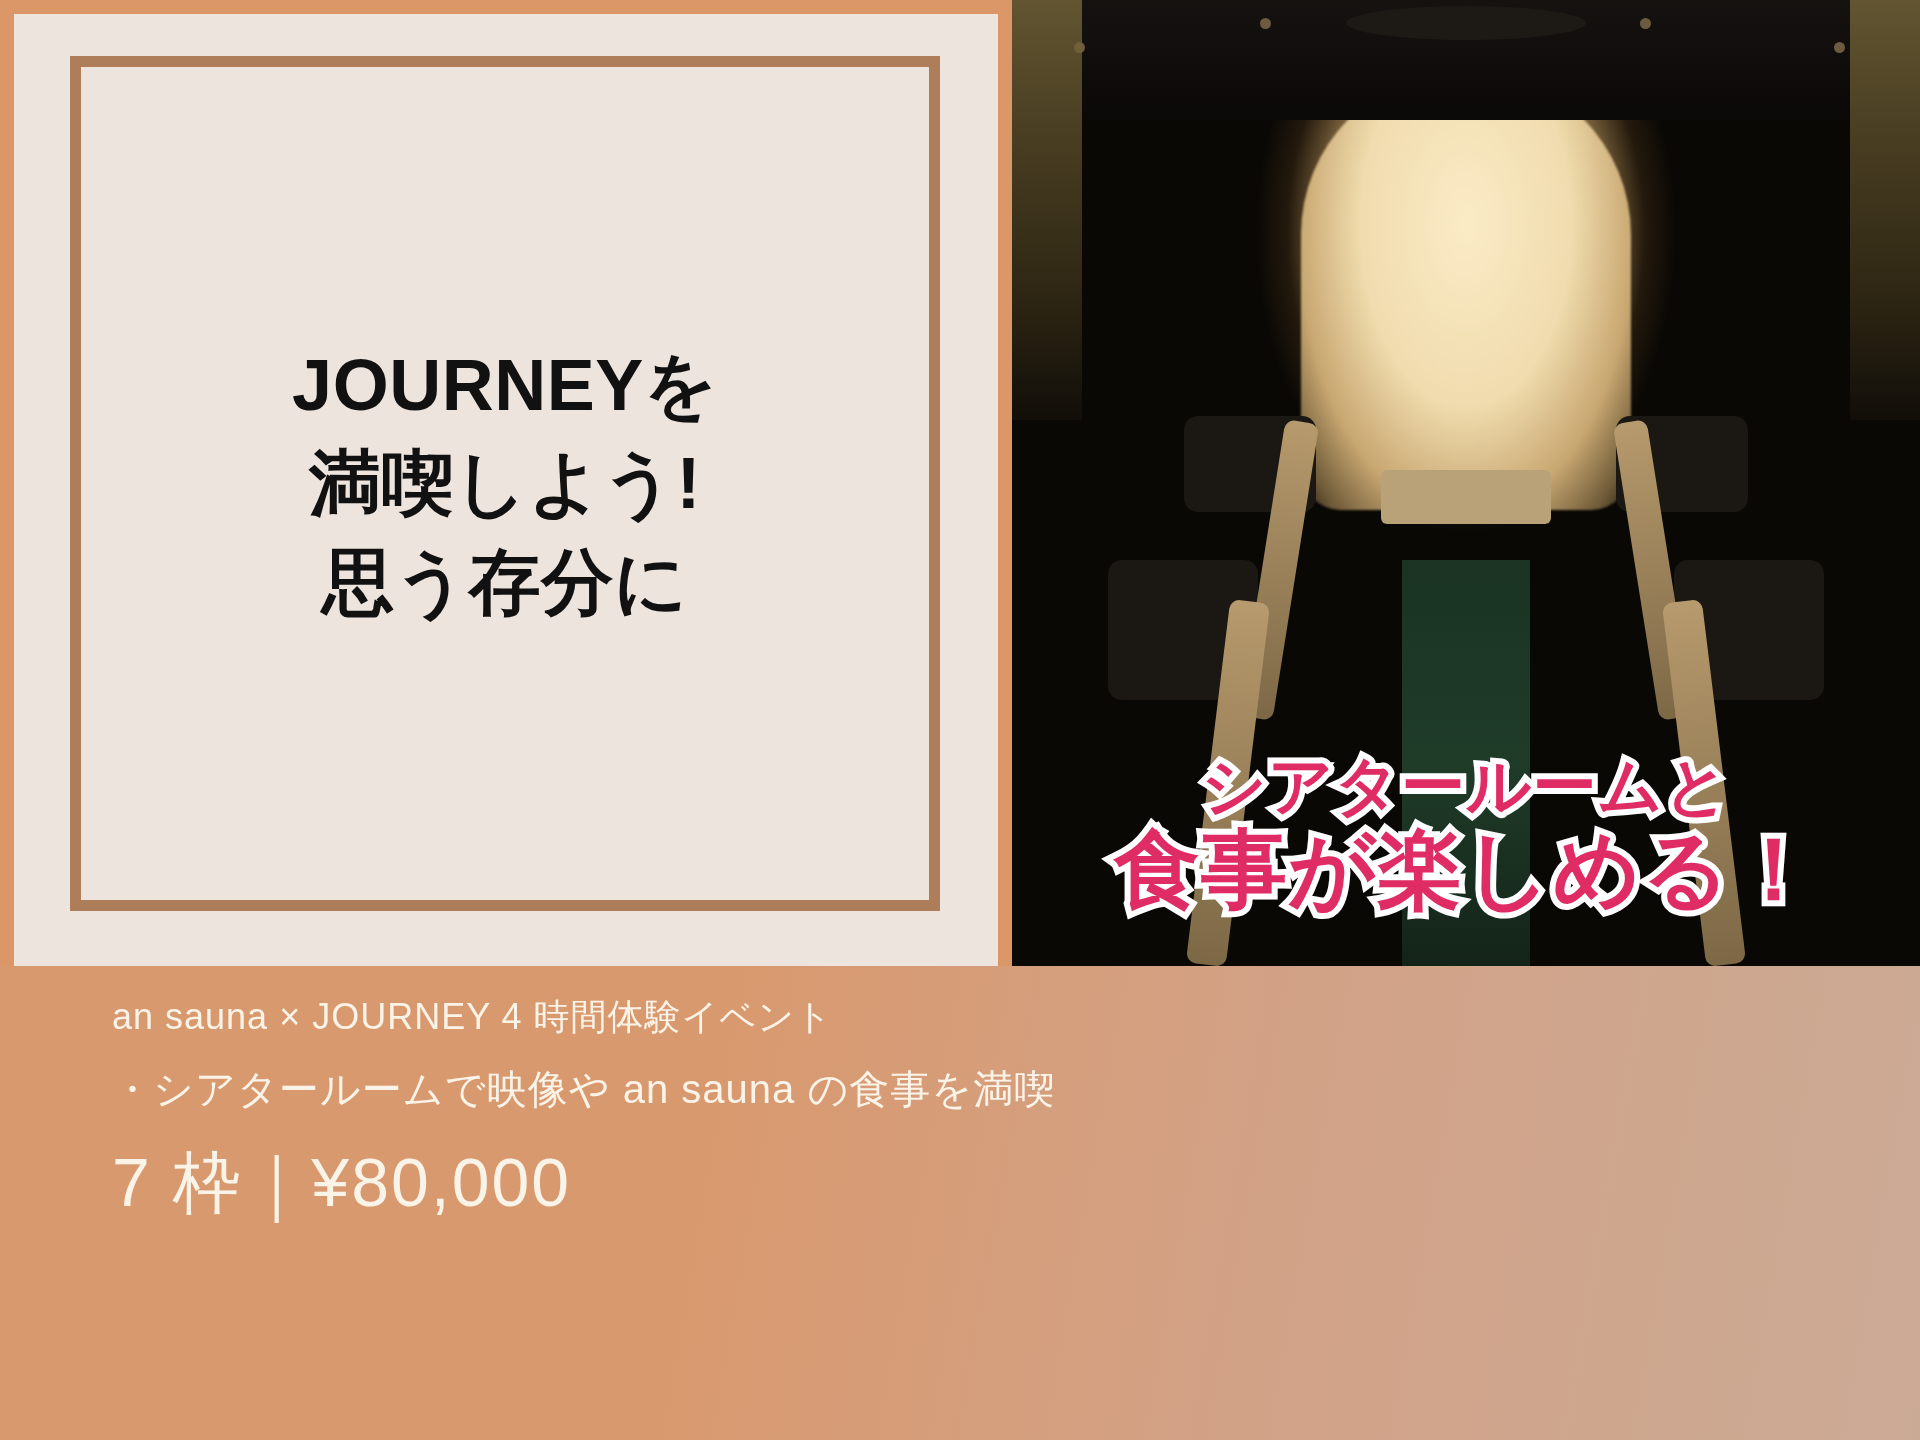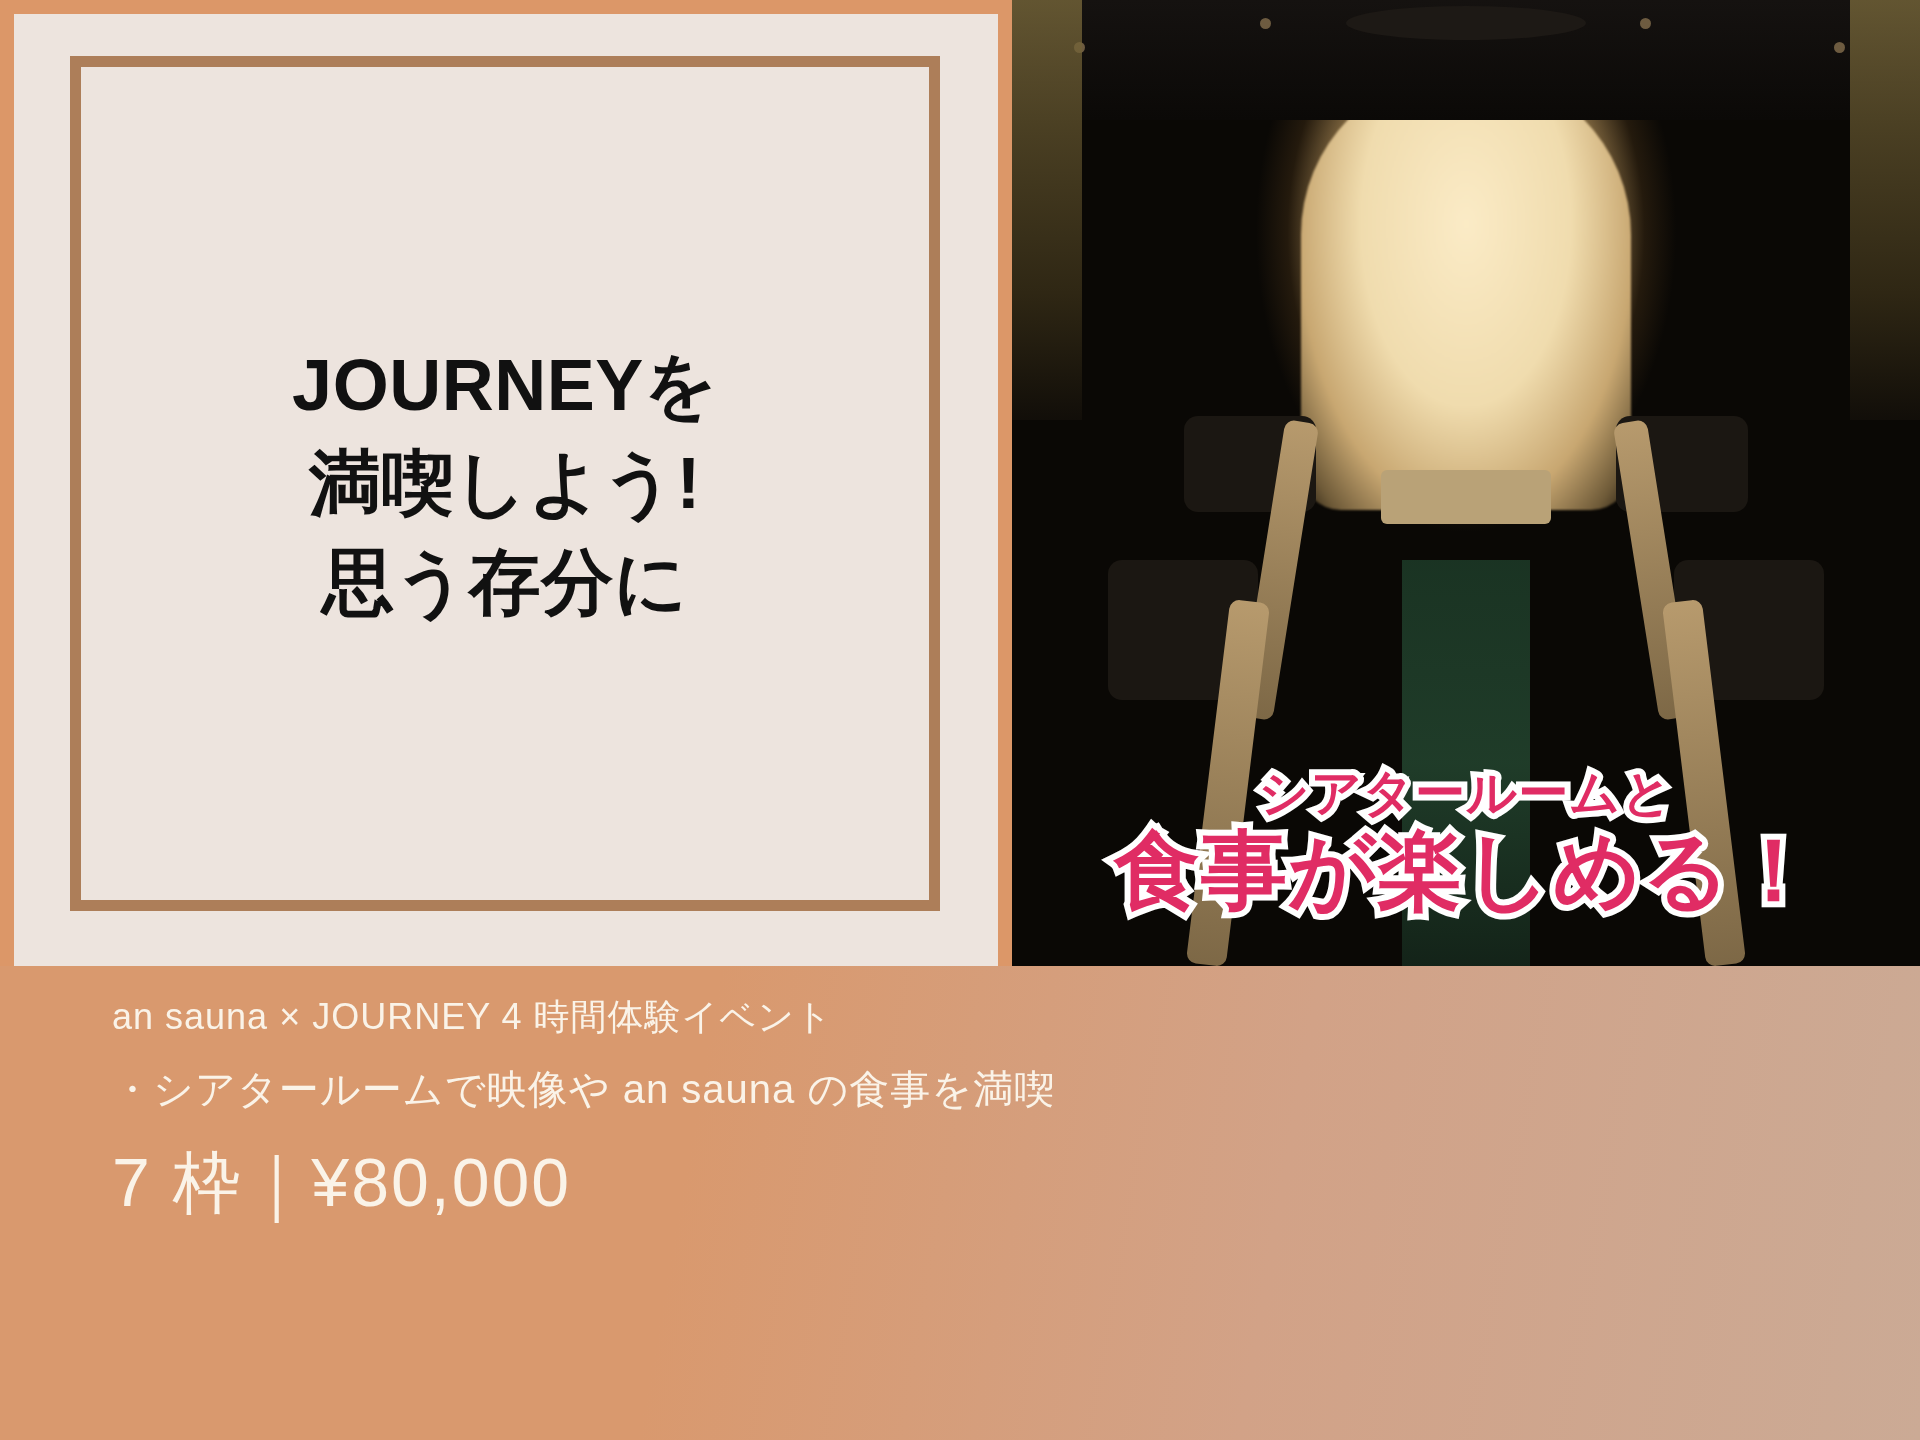--- a/index.html
+++ b/index.html
@@ -101,29 +101,29 @@
     background:linear-gradient(180deg,#7c6b3c 0%,#3b3119 70%,#14100a 100%);
     opacity:.75;
   }
 
   .photo-text{
     position:absolute;left:0;right:0;bottom:48px;
     text-align:center;
     padding:0 18px;
   }
   .pk-line{
-    font-size:50px;font-weight:900;line-height:1.1;
+    font-size:64px;font-weight:900;line-height:1.1;
     color:#E02C64;
     -webkit-text-stroke:12px #FFFFFF;
     paint-order:stroke fill;
     letter-spacing:1px;
     white-space:nowrap;
     margin:0;
   }
-  .pk-line.big{font-size:86px;margin-top:2px;}
+  .pk-line.big{font-size:86px;margin-top:2px;font-family:Liberation Serif, serif;}
 
   
   .bottom-band{
     position:absolute;left:0;top:966px;width:1920px;height:474px;
     background:linear-gradient(100deg,#D9996E 0%,#D9996E 36%,#D2A287 66%,#CBAA95 100%);
   }
   .bb-text{
     position:absolute;left:112px;top:24px;width:1300px;
     color:#FAF3E8;
   }

